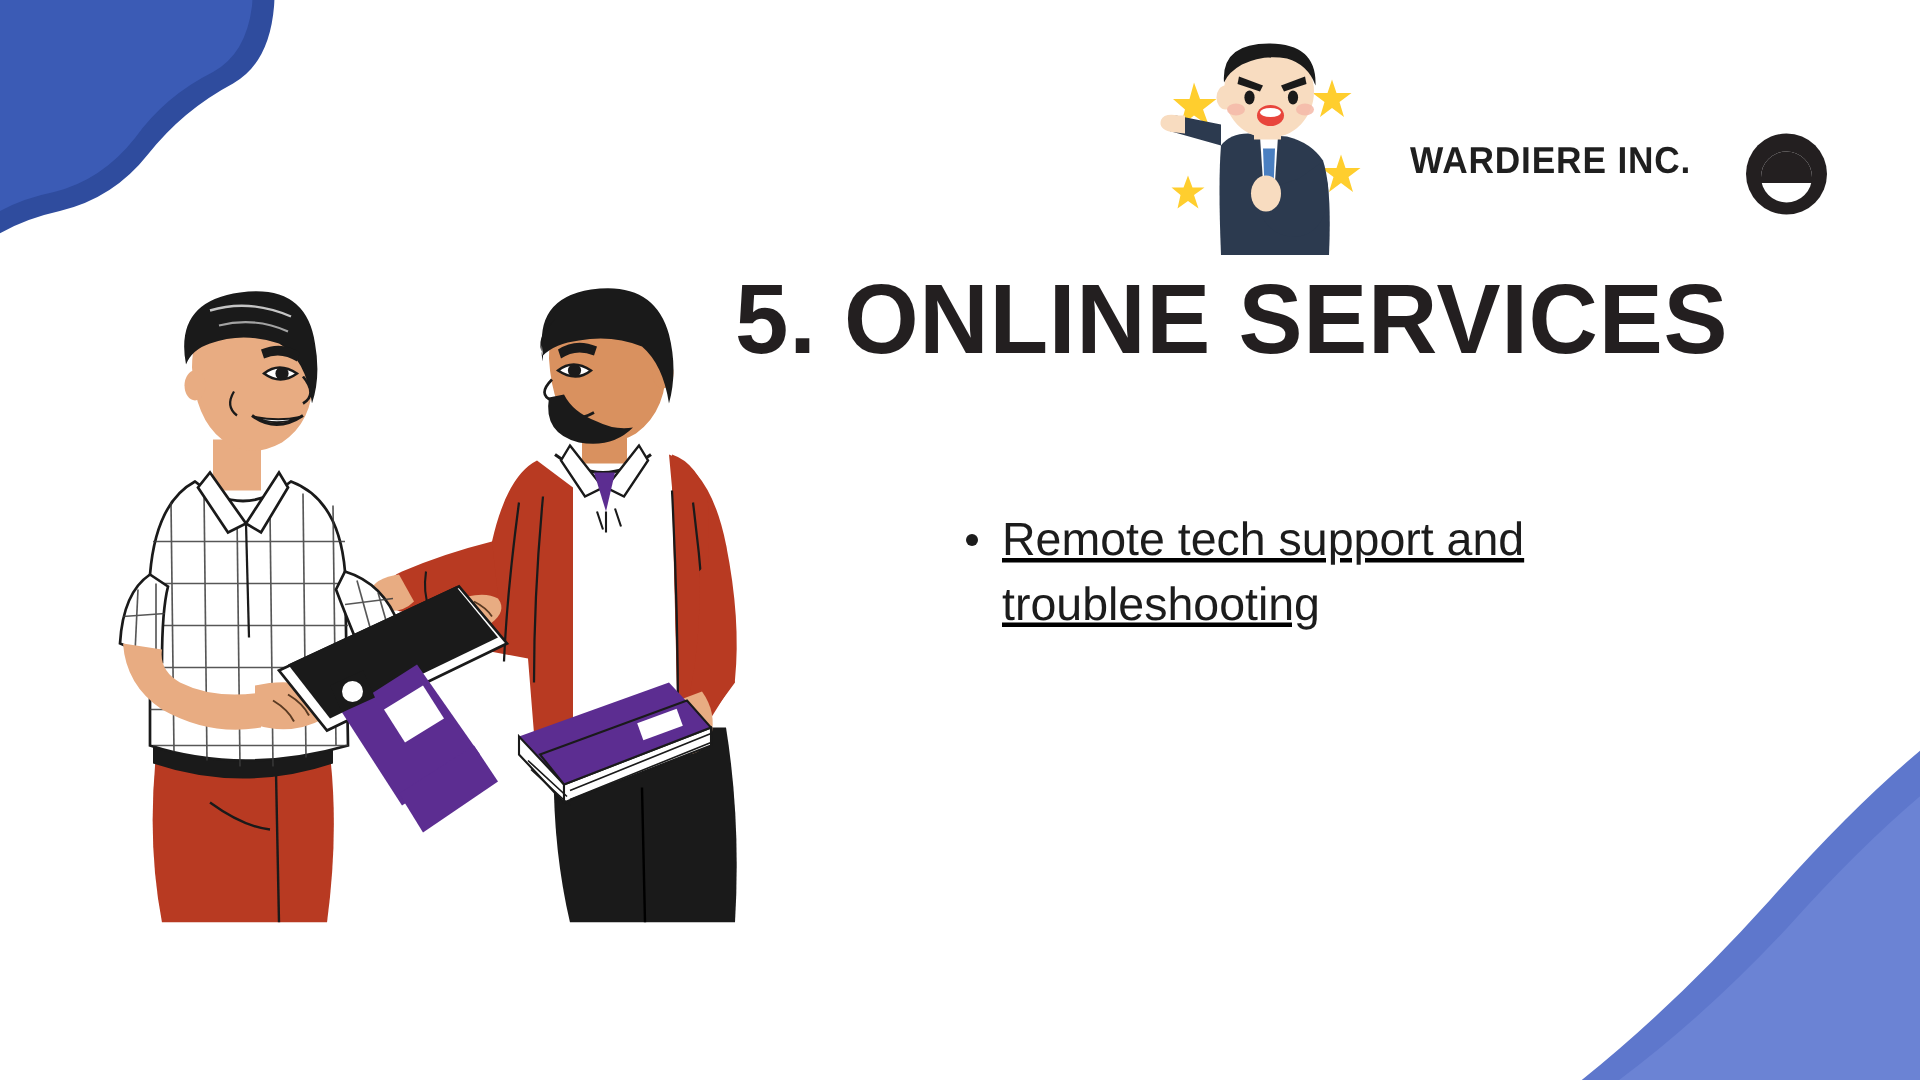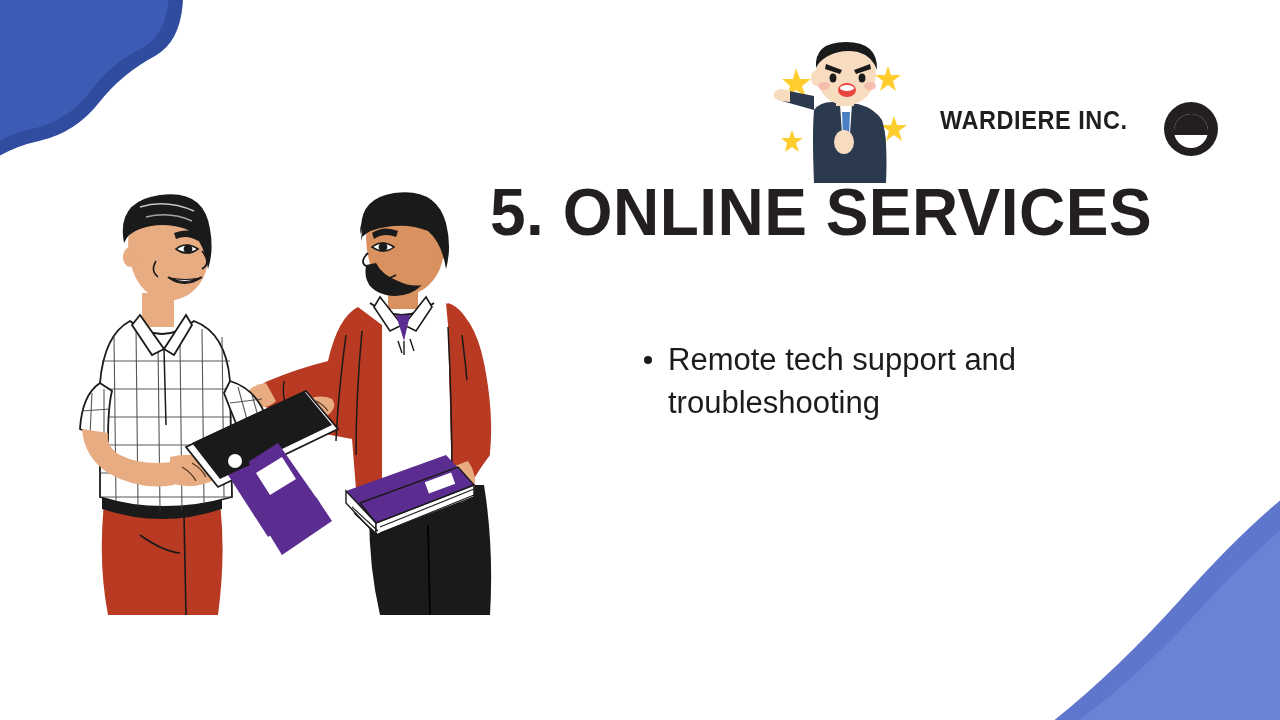--- a/index.html
+++ b/index.html
@@ -23,21 +23,21 @@
     left: 0;
     width: 1280px;
     height: 720px;
     pointer-events: none;
   }
 
   
   #brand-row {
     position: absolute;
     left: 770px;
-    top: 28px;
+    top: 15px;
     width: 460px;
     height: 150px;
   }
   #mascot {
     position: absolute;
     left: 0px;
     top: 10px;
     width: 150px;
     height: 145px;
   }
@@ -79,20 +79,21 @@
 
   
   #bullet-list {
     position: absolute;
     left: 634px;
     top: 338px;
     width: 470px;
     margin: 0;
     padding: 0 0 0 34px;
     list-style: none;
+    text-decoration: underline;
   }
   #bullet-list li {
     position: relative;
     font-size: 31px;
     line-height: 43px;
     color: #1c1c1c;
     margin: 0 0 2px 0;
   }
   #bullet-list li::before {
     content: "";

